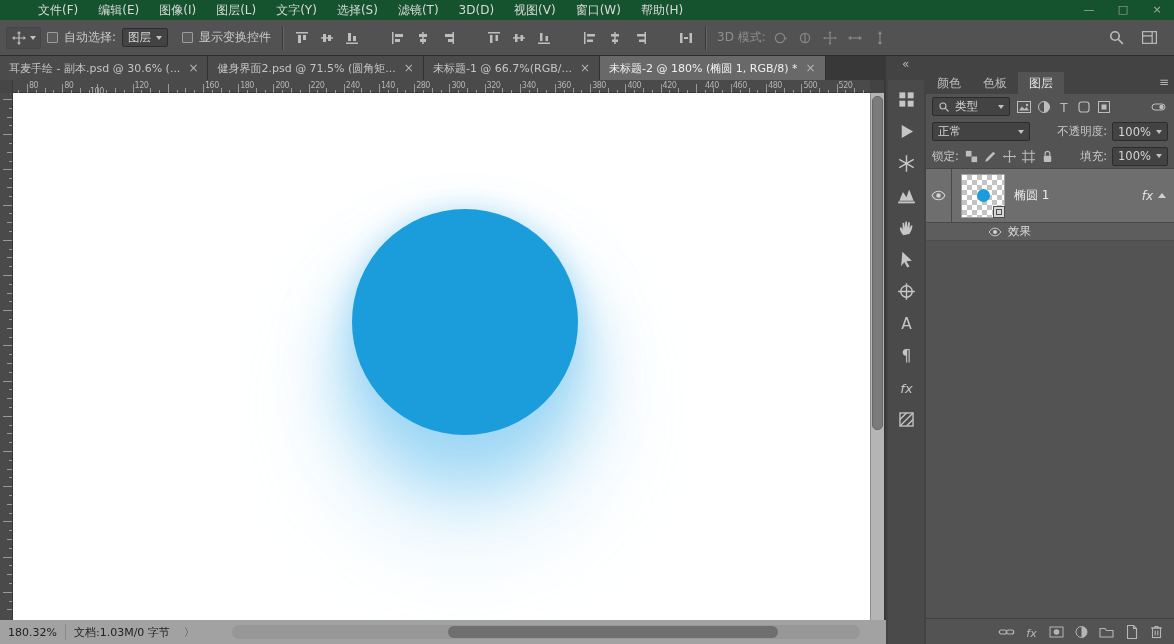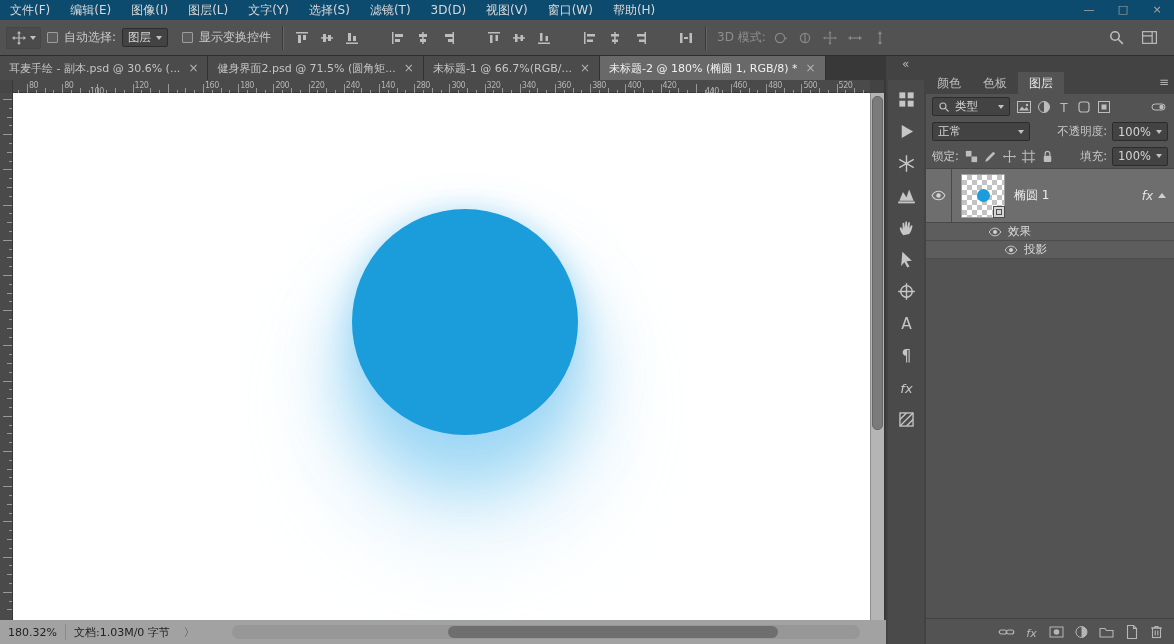--- a/index.html
+++ b/index.html
@@ -1,21 +1,21 @@
 <!DOCTYPE html>
 <html><head>
 <meta charset="utf-8">
 <style>
   *{margin:0;padding:0;box-sizing:border-box;}
   html,body{width:1174px;height:644px;overflow:hidden;}
   body{font-family:"DejaVu Sans","Liberation Sans",sans-serif;background:#434343;font-size:12px;-webkit-font-smoothing:antialiased;}
   #app{position:relative;width:1174px;height:644px;background:#434343;}
 
   
-  .menubar{position:absolute;left:0;top:0;width:100%;height:20px;background:#0c4a6e;display:flex;align-items:flex-end;color:#d9d9d9;z-index:9;}
+  .menubar{position:absolute;left:0;top:0;width:100%;height:20px;background:#14532d;display:flex;align-items:flex-end;color:#d9d9d9;z-index:9;padding-left:28px;}
   .menu-item{padding:0 10px;line-height:20px;font-size:12px;cursor:default;}
   .win-controls{margin-left:auto;display:flex;}
   .win-btn{width:34px;text-align:center;color:#a9a9a9;font-size:11px;line-height:20px;}
 
   
   .optionsbar{position:absolute;left:0;top:20px;width:100%;height:36px;background:#525252;border-bottom:1px solid #2d2d2d;display:flex;align-items:center;gap:6px;padding:0 6px;color:#c9c9c9;z-index:8;}
   .field{height:19px;background:#434343;border:1px solid #2c2c2c;border-radius:2px;display:flex;align-items:center;padding:0 5px;gap:5px;color:#d5d5d5;font-size:11.5px;}
   .caret-down{width:0;height:0;border-left:3.5px solid transparent;border-right:3.5px solid transparent;border-top:4px solid #c2c2c2;flex:none;}
   .checkbox{width:11px;height:11px;border:1px solid #9c9c9c;background:#5c5c5c;border-radius:1px;flex:none;}
   .vsep{width:1px;height:24px;background:#3a3a3a;box-shadow:1px 0 0 #646464;margin:0 5px;flex:none;}
@@ -390,21 +390,21 @@
         <span class="hlabel" style="left: 508.8px;">340</span>
         <span class="htick" style="left: 542px; height: 9px;"></span>
         <span class="hlabel" style="left: 544px;">360</span>
         <span class="htick" style="left: 577.2px; height: 9px;"></span>
         <span class="hlabel" style="left: 579.2px;">380</span>
         <span class="htick" style="left: 612.4px; height: 9px;"></span>
         <span class="hlabel" style="left: 614.4px;">400</span>
         <span class="htick" style="left: 647.6px; height: 9px;"></span>
         <span class="hlabel" style="left: 649.6px;">420</span>
         <span class="htick" style="left: 682.8px; height: 9px;"></span>
-        <span class="hlabel" style="left: 692px; margin-top: 6px;">440</span>
+        <span class="hlabel" style="left: 692px;">440</span>
         <span class="htick" style="left: 718px; height: 9px;"></span>
         <span class="hlabel" style="left: 720px;">460</span>
         <span class="htick" style="left: 753.2px; height: 9px;"></span>
         <span class="hlabel" style="left: 755.2px;">480</span>
         <span class="htick" style="left: 788.4px; height: 9px;"></span>
         <span class="hlabel" style="left: 790.4px;">500</span>
         <span class="htick" style="left: 823.6px; height: 9px;"></span>
         <span class="hlabel" style="left: 825.6px;">520</span>
         <span class="htick" style="left: 5.2px; height: 3px;"></span>
         <span class="htick" style="left: 22.8px; height: 3px;"></span>
@@ -778,29 +778,20 @@
           </div>
           <div class="effect-row" style="padding-left:62px">
             <span class="icon">
                 <svg viewBox="0 0 16 12">
                   <path d="M8 1.3C4.7 1.3 2 3.9 1 6c1 2.1 3.7 4.7 7 4.7S14 8.1 15 6c-1-2.1-3.7-4.7-7-4.7z" fill="none" stroke="currentColor" stroke-width="1.1"></path>
                   <circle cx="8" cy="6" r="2.4" fill="currentColor"></circle>
                 </svg>
               </span>
             <span>效果</span>
           </div>
-          <div class="effect-row" style="padding-left:78px">
-            <span class="icon">
-                <svg viewBox="0 0 16 12">
-                  <path d="M8 1.3C4.7 1.3 2 3.9 1 6c1 2.1 3.7 4.7 7 4.7S14 8.1 15 6c-1-2.1-3.7-4.7-7-4.7z" fill="none" stroke="currentColor" stroke-width="1.1"></path>
-                  <circle cx="8" cy="6" r="2.4" fill="currentColor"></circle>
-                </svg>
-              </span>
-            <span>投影</span>
-          </div>
         </div>
       </div>
 
       <div class="panel-bottom">
           <span class="icon">
             <svg viewBox="0 0 16 16">
               <g fill="none" stroke="currentColor" stroke-width="1.2">
                 <rect x="0.8" y="6" width="7.2" height="4" rx="2"></rect>
                 <rect x="8" y="6" width="7.2" height="4" rx="2"></rect>
               </g>

